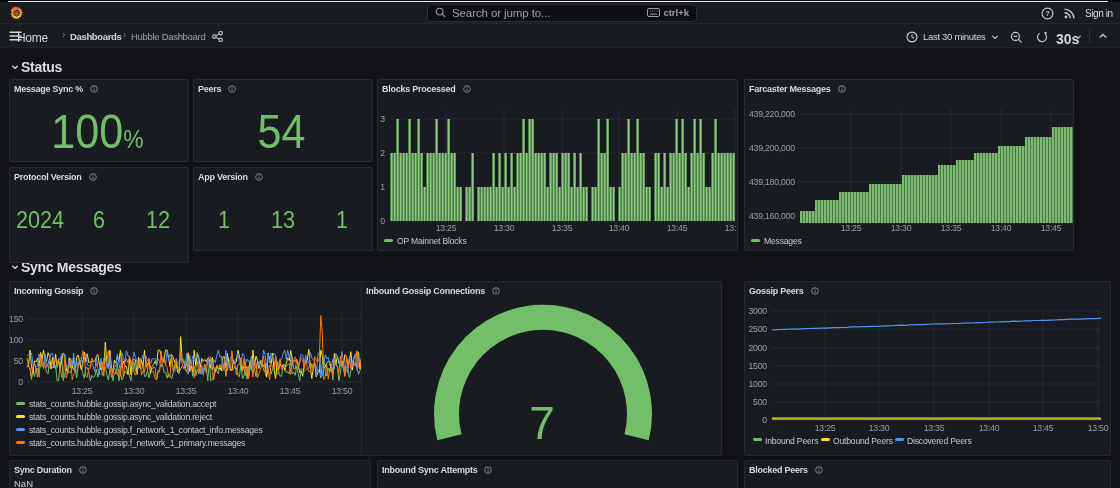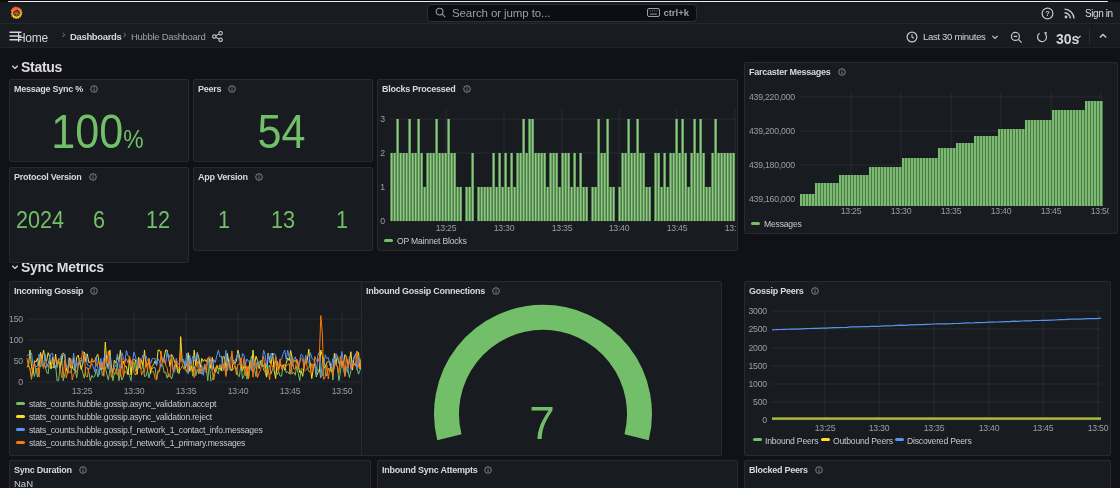--- a/index.html
+++ b/index.html
@@ -110,21 +110,21 @@
     <div class="abs" style="left:1098px;top:7px">
       <svg width="10" height="10" viewBox="0 0 10 10">
         <path d="M1.8 6.6 5 3.4 8.2 6.6" fill="none" stroke="#c7c8cd" stroke-width="1.4"></path>
       </svg>
     </div>
   </div>
 <div class="sech" style="left:21px;top:59px">Status</div>
 <svg class="abs" style="left:11px;top:63px" width="8" height="8" viewBox="0 0 8 8">
     <path d="M1.3 2.7 4 5.4 6.7 2.7" fill="none" stroke="#dcdce1" stroke-width="1.3"></path>
   </svg>
-<div class="sech" style="left:21px;top:259px">Sync Metrics</div>
+<div class="sech" style="left:21px;top:259px">Sync Messages</div>
 <svg class="abs" style="left:11px;top:263px" width="8" height="8" viewBox="0 0 8 8">
     <path d="M1.3 2.7 4 5.4 6.7 2.7" fill="none" stroke="#dcdce1" stroke-width="1.3"></path>
   </svg>
 <div class="panel" style="left:9px;top:79px;width:180px;height:83px">
     <div class="ptitle">
       <span>Message Sync %</span>
       <svg width="8" height="8" viewBox="0 0 8 8" style="flex:none">
         <circle cx="4" cy="4" r="3.3" fill="none" stroke="#8b8c93" stroke-width="0.9"></circle>
         <rect x="3.6" y="3.5" width="0.9" height="2.4" fill="#8b8c93"></rect>
         <rect x="3.6" y="1.8" width="0.9" height="1" fill="#8b8c93"></rect>
@@ -416,21 +416,21 @@
       <text x="69" y="152" font-size="8.7" fill="rgba(204,204,220,0.72)" text-anchor="middle">13:25</text>
       <text x="127" y="152" font-size="8.7" fill="rgba(204,204,220,0.72)" text-anchor="middle">13:30</text>
       <text x="185" y="152" font-size="8.7" fill="rgba(204,204,220,0.72)" text-anchor="middle">13:35</text>
       <text x="242" y="152" font-size="8.7" fill="rgba(204,204,220,0.72)" text-anchor="middle">13:40</text>
       <text x="300" y="152" font-size="8.7" fill="rgba(204,204,220,0.72)" text-anchor="middle">13:45</text>
       <text x="358" y="152" font-size="8.7" fill="rgba(204,204,220,0.72)" text-anchor="middle">13:50</text>
       <rect x="7" y="160" width="9" height="3" rx="1.5" fill="#73BF69"></rect>
       <text x="20" y="165" font-size="8.6" fill="#c9c9d3">OP Mainnet Blocks</text>
     </svg>
   </div>
-<div class="panel" style="left:744px;top:62px;width:374px;height:172px">
+<div class="panel" style="left:744px;top:79px;width:330px;height:172px">
     <div class="ptitle">
       <span>Farcaster Messages</span>
       <svg width="8" height="8" viewBox="0 0 8 8" style="flex:none">
         <circle cx="4" cy="4" r="3.3" fill="none" stroke="#8b8c93" stroke-width="0.9"></circle>
         <rect x="3.6" y="3.5" width="0.9" height="2.4" fill="#8b8c93"></rect>
         <rect x="3.6" y="1.8" width="0.9" height="1" fill="#8b8c93"></rect>
       </svg>
     </div>
     <svg class="csvg" width="365" height="170" viewBox="0 0 365 170">
       <line x1="56" y1="35" x2="357" y2="35" stroke="rgba(204,204,220,0.09)" stroke-width="1"></line>

